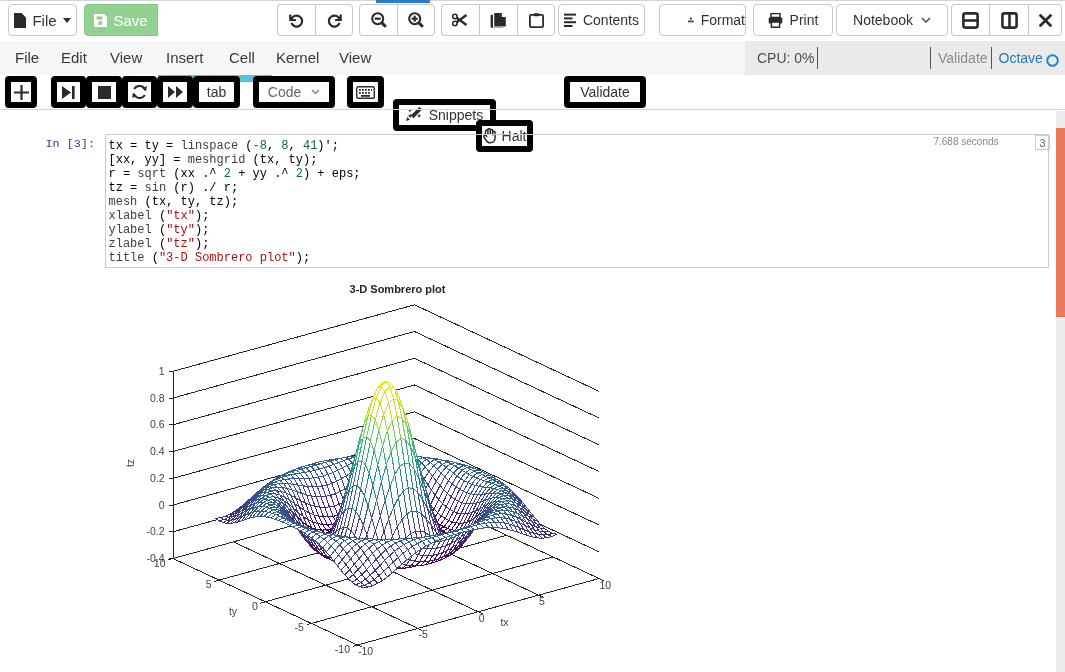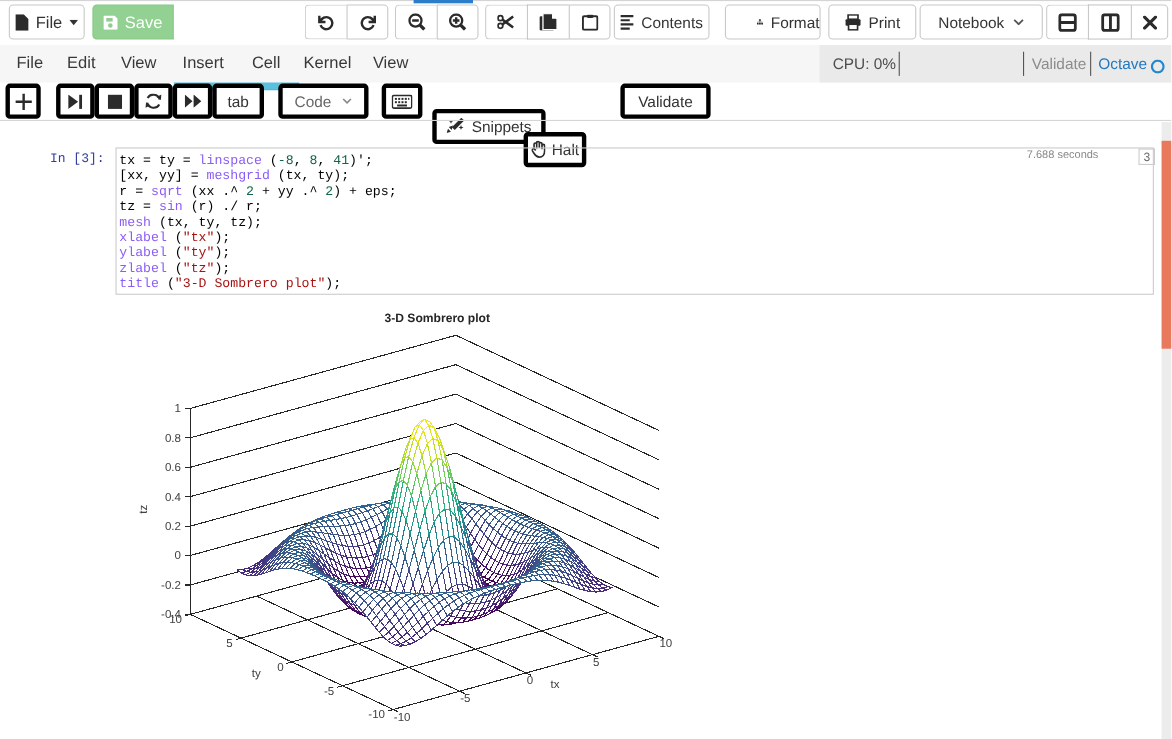--- a/index.html
+++ b/index.html
@@ -5,32 +5,32 @@
 * { margin:0; padding:0; box-sizing:border-box; }
 html,body { width:1065px; height:672px; overflow:hidden; background:#fff;
   font-family:"Liberation Sans", sans-serif; position:relative; }
 .abs { position:absolute; }
 .btn { position:absolute; top:4px; height:32px; background:#fff; border:1px solid #c8c8c8;
   border-radius:4px; color:#333; font-size:14px; display:flex; align-items:center;
   justify-content:center; gap:6px; }
 .grp { border-radius:0; border-right:none; }
 .grp-l { border-radius:4px 0 0 4px; }
 .grp-r { border-radius:0 4px 4px 0; border-right:1px solid #c8c8c8; }
-.btn3 { position:absolute; top:76px; height:32px; background:#fff; border:4px solid #000000;
+.btn3 { position:absolute; top:76px; height:32px; background:#fff; border:6px solid #000000;
   border-radius:4px; color:#333; font-size:14px; display:flex; align-items:center;
   justify-content:center; gap:6px; }
 svg.ic { display:block; }
 #row2 { position:absolute; left:0; top:41px; width:1065px; height:34px; background:#f6f6f6; }
 .mi { position:absolute; top:0; height:34px; line-height:34px; color:#383838; font-size:15px; }
 #chip { position:absolute; right:0; top:0; height:34px; left:745px; background:#eaeaea;
   color:#4d4d4d; font-size:14px; }
 .sep { position:absolute; top:6px; height:22px; width:1px; background:#555; }
 #cmcode { position:absolute; left:108.5px; top:139px; font-family:"Liberation Mono", monospace;
   font-size:12px; line-height:14px; white-space:pre; color:#000; }
-.kw { color:#8b5cf6; } .num { color:#116644; } .str { color:#aa1111; }
+.kw { color:#404040; } .num { color:#116644; } .str { color:#aa1111; }
 </style>
 </head>
 <body>
 
 <div class="abs" style="left:0;top:0;width:1065px;height:1px;background:#d4d4d4"></div>
 <div class="abs" style="left:376px;top:0;width:54px;height:3px;background:#2b7dc9"></div>
 
 <div class="btn" style="left:8px;width:69px;">
   <svg class="ic" width="12" height="15" viewBox="0 0 12 15">
       <path fill="#2b2b2b" d="M0 0h7.5L12 4.5V15H0z"></path>

